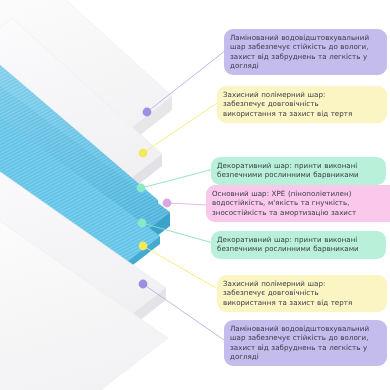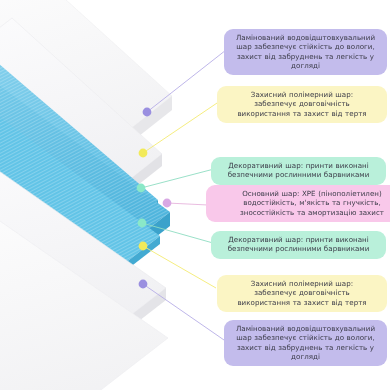--- a/index.html
+++ b/index.html
@@ -20,21 +20,21 @@
     left: 0;
     top: 0;
     width: 390px;
     height: 390px;
   }
   .callout {
     position: absolute;
     box-sizing: border-box;
     border-radius: 9px;
     padding: 4px 6px 5px 6px;
-    text-align: center;
+    text-align: left;
     font-size: 7.1px;
     line-height: 1.32;
     color: #3b3b48;
     letter-spacing: 0.02px;
     font-family: "DejaVu Sans", sans-serif;
     word-spacing: 0.3px;
   }
   .callout span { display: block; }
 </style>
 </head>

